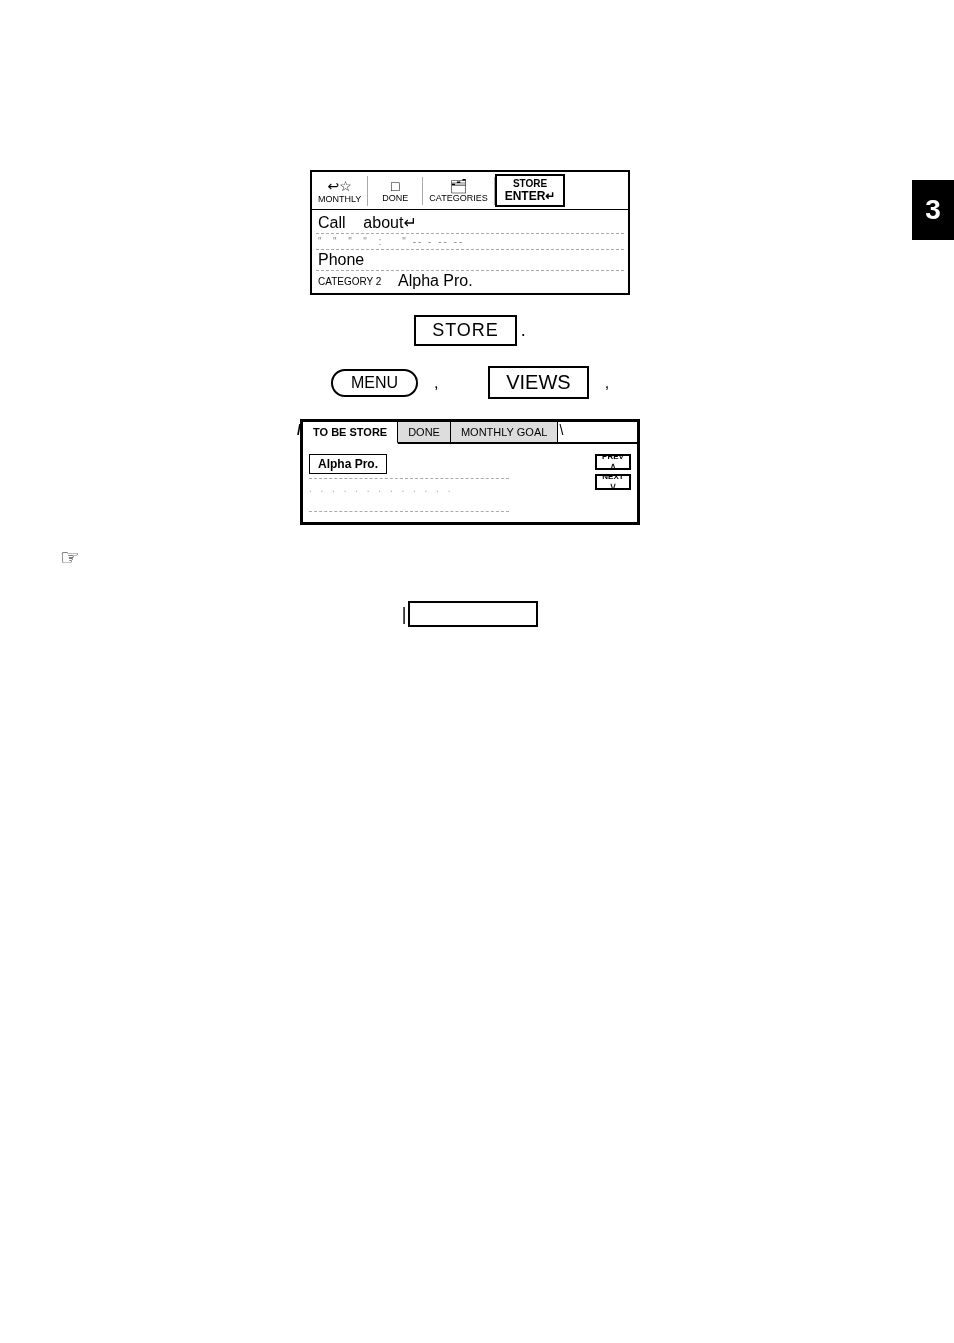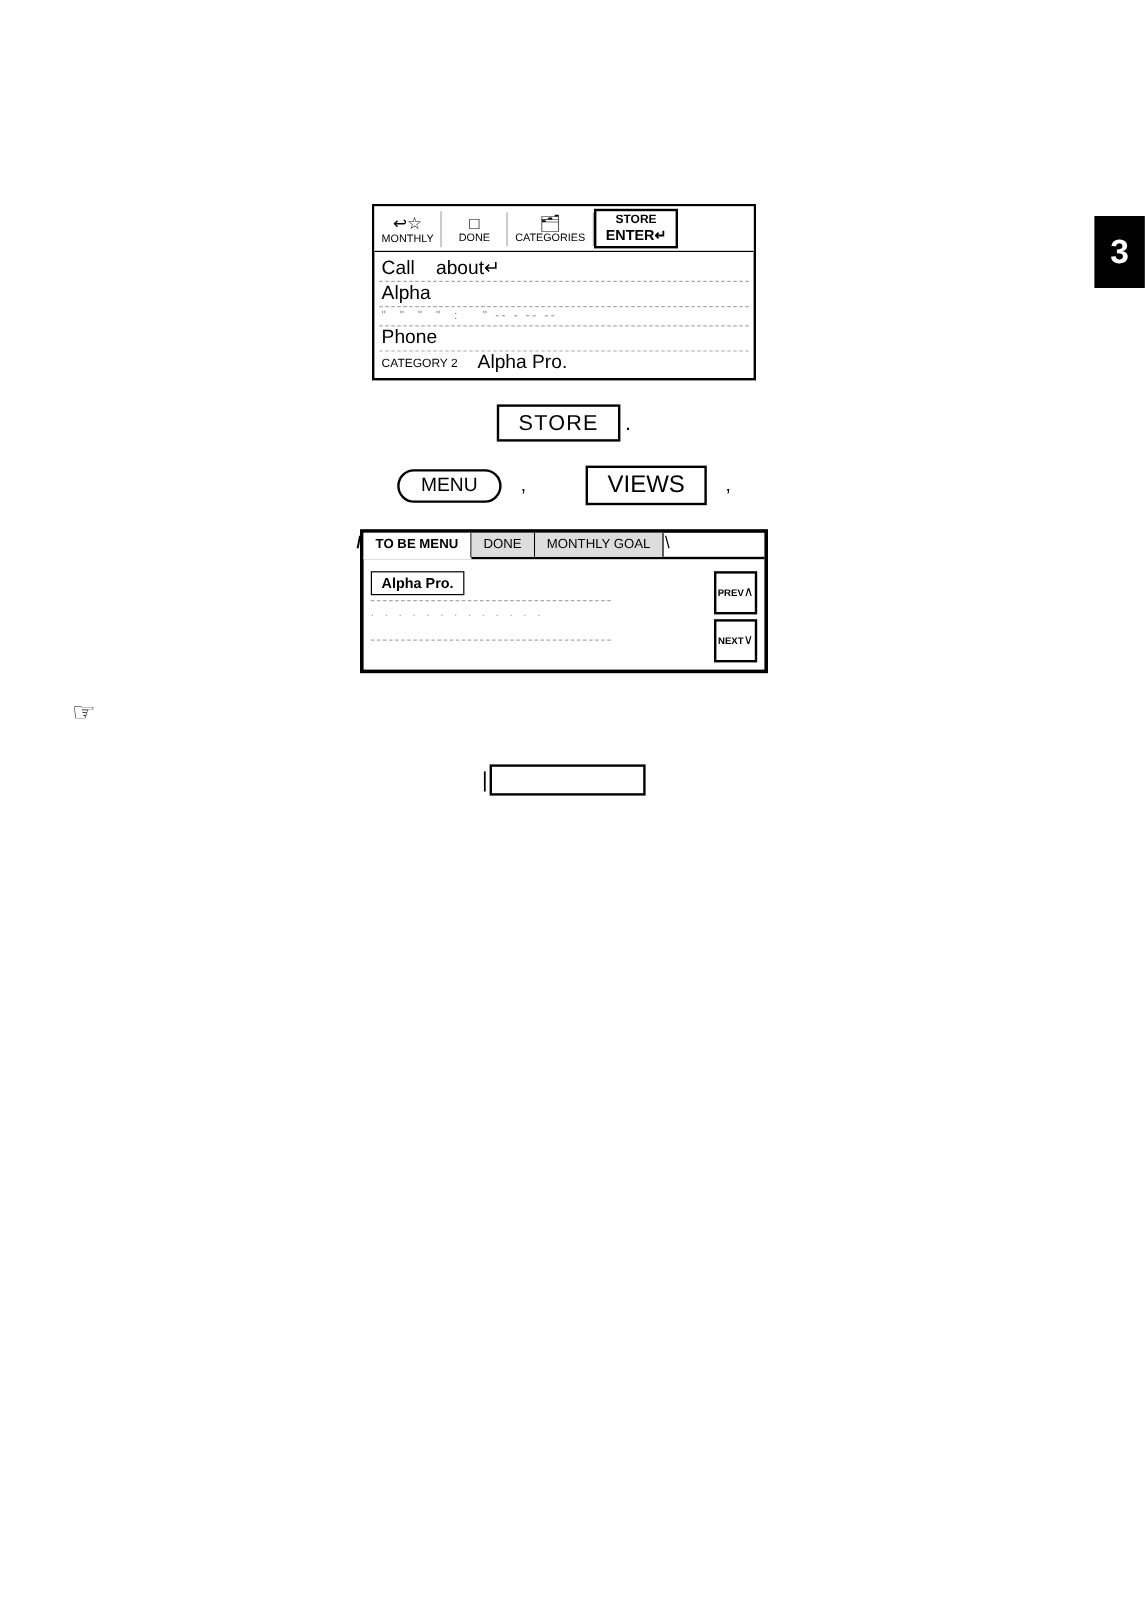--- a/index.html
+++ b/index.html
@@ -261,23 +261,23 @@
       display: flex;
       flex-direction: column;
       gap: 4px;
       margin-left: 6px;
     }
 
     .nav-btn {
       border: 2px solid #000;
       background: #fff;
       width: 36px;
-      height: 36px;
-      display: flex;
-      flex-direction: row;
+      height: 16px;
+      display: flex;
+      flex-direction: column;
       align-items: center;
       justify-content: center;
       font-size: 9px;
       cursor: pointer;
     }
 
     .nav-btn .nav-label {
       font-size: 8px;
       font-weight: bold;
     }
@@ -357,23 +357,20 @@
         </div>
 
       </div>
 
       <div class="screen1-body">
 
         <div class="screen1-row">
           <span class="row-value">Call&nbsp;&nbsp;&nbsp;&nbsp;about↵</span>
         </div>
 
-        <div class="screen1-row">
-          <span class="row-value">Alpha</span>
-        </div>
 
 
         <div class="dots-row">
           <span>" &nbsp;" &nbsp;" &nbsp;" &nbsp;: &nbsp;&nbsp;&nbsp;"&nbsp;--&nbsp;-&nbsp;--&nbsp;--</span>
         </div>
 
         <div class="screen1-row">
           <span class="row-value">Phone</span>
         </div>
 
@@ -400,21 +397,21 @@
     <span class="square-box">VIEWS</span>
     <span>,</span>
   </div>
 
   <div class="screen2-wrapper">
     <div class="screen2">
 
       <div class="screen2-tabs">
         <div class="screen2-tab active">
           <span class="tab-slash-left">/</span>
-          <span>TO BE MENU</span>
+          <span>TO BE STORE</span>
         </div>
         <div class="screen2-tab inactive">
           <span>DONE</span>
         </div>
         <div class="screen2-tab inactive">
           <span>MONTHLY GOAL</span>
           <span class="tab-slash-right">\</span>
         </div>
       </div>
 

